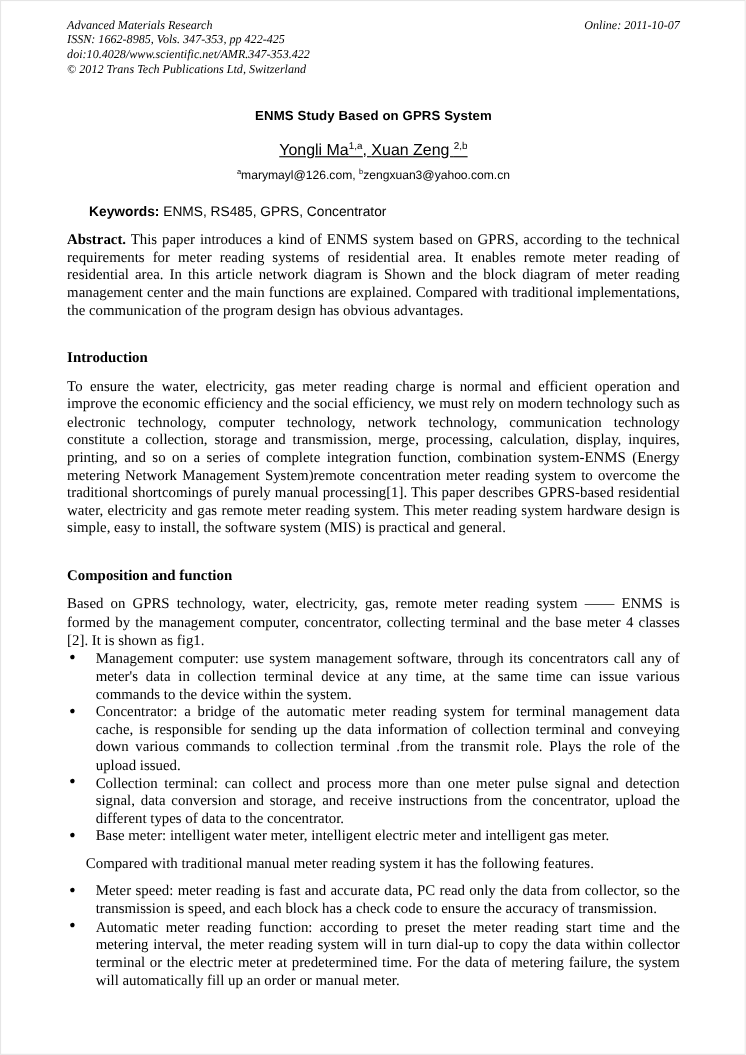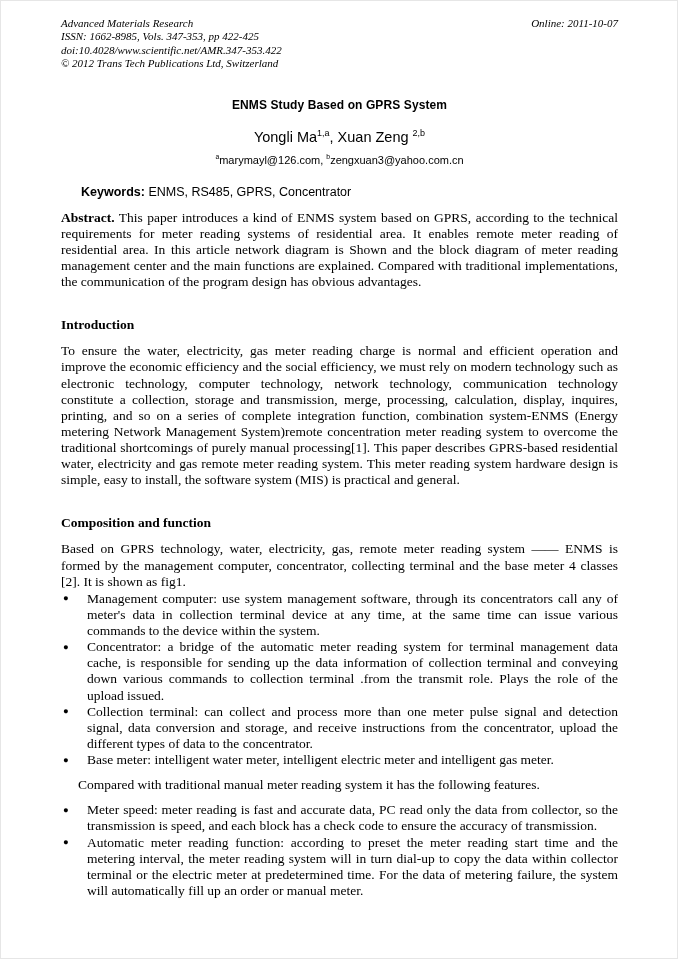--- a/index.html
+++ b/index.html
@@ -35,20 +35,21 @@
     font-weight: bold;
     text-align: center;
     margin-top: 27px;
     letter-spacing: 0.1px;
   }
   .authors {
     font-family: "Liberation Sans", sans-serif;
     font-size: 14.5px;
     text-align: center;
     margin-top: 17px;
+    text-decoration: underline;
   }
   .affiliation {
     font-family: "Liberation Sans", sans-serif;
     font-size: 11.5px;
     text-align: center;
     margin-top: 11px;
   }
   .emails {
     font-family: "Liberation Sans", sans-serif;
     font-size: 11px;

